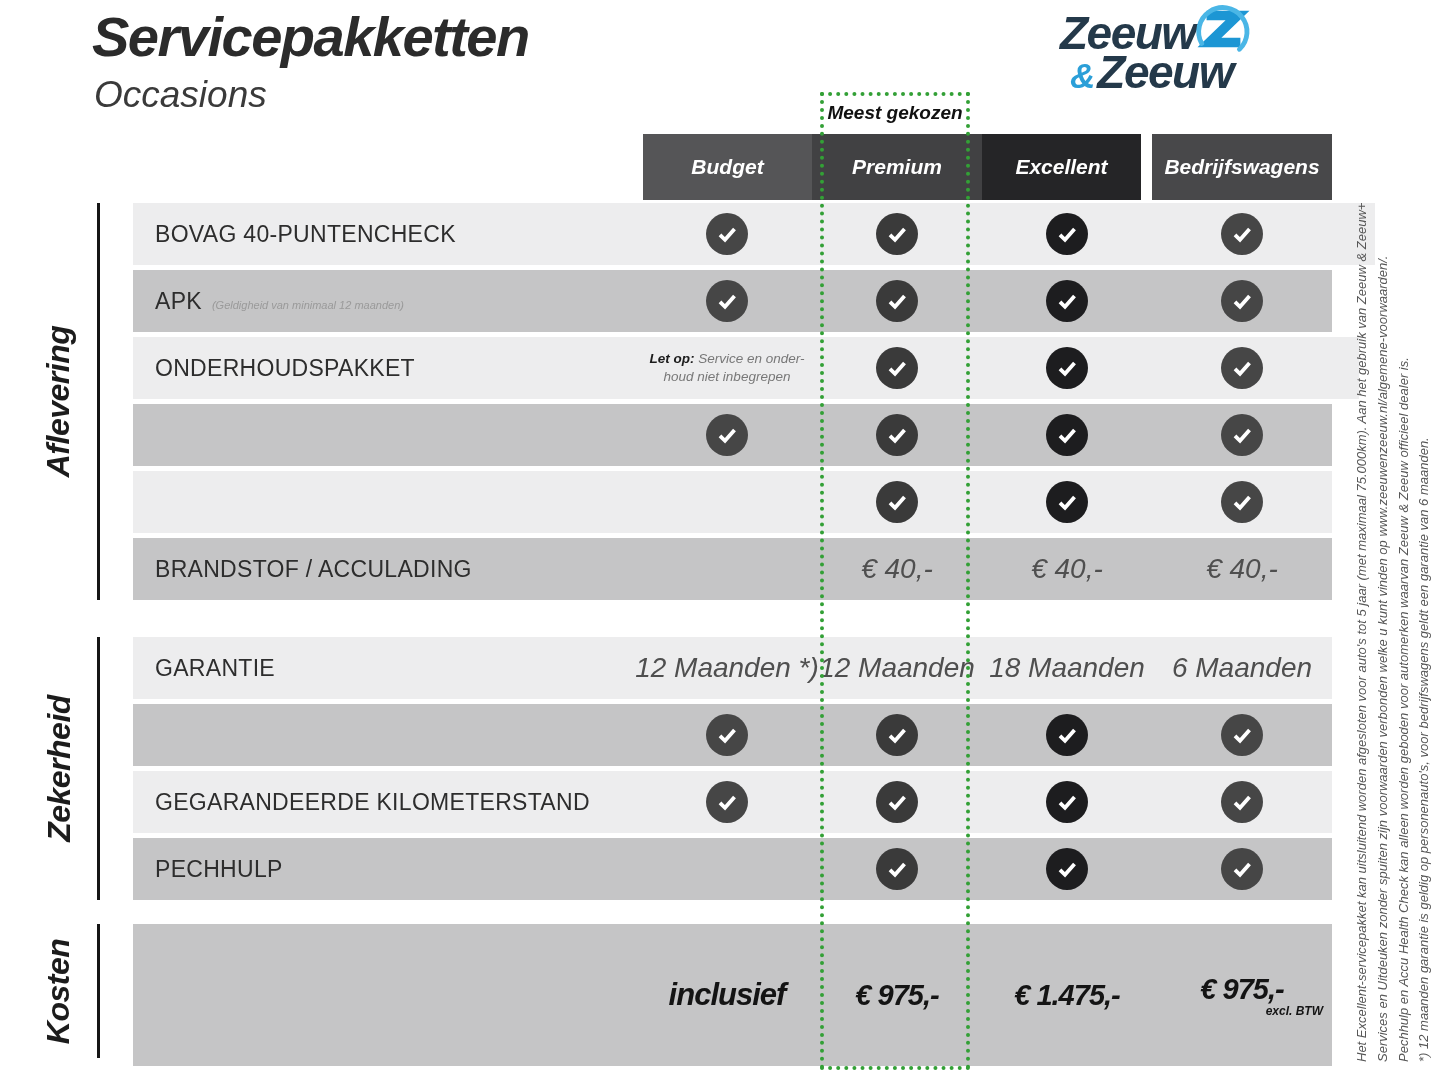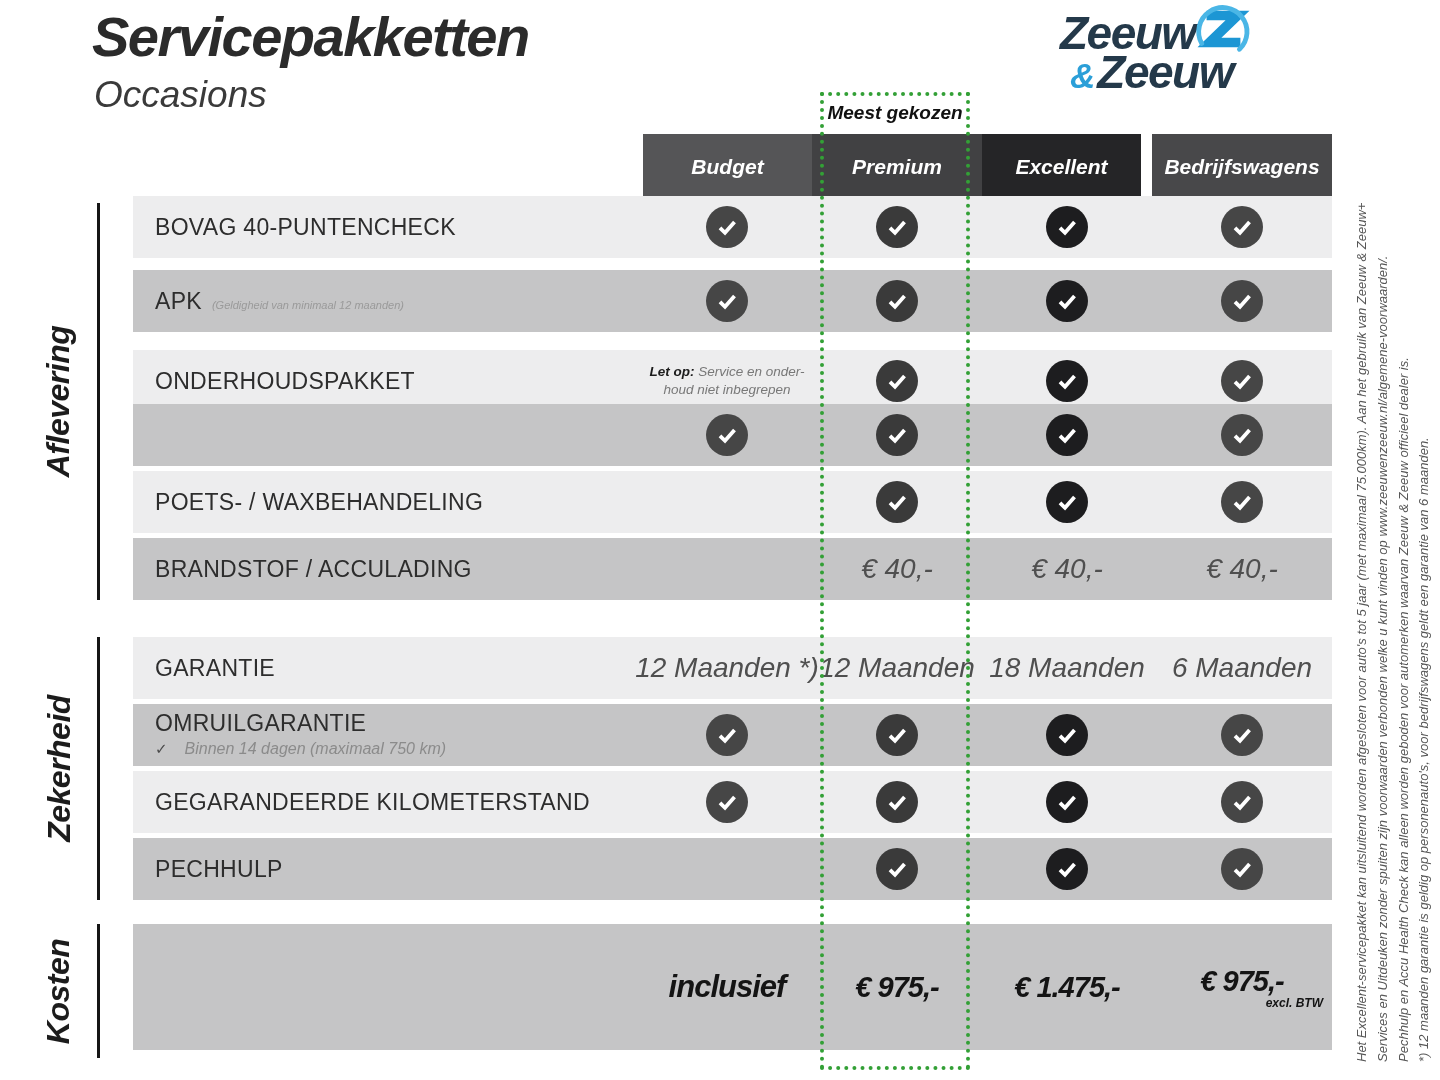--- a/index.html
+++ b/index.html
@@ -54,21 +54,21 @@
                font-size:32px;color:#1c1c1c;letter-spacing:-.5px;}
   .vp1{top:203px;height:397px;}
   .vp2{top:637px;height:263px;}
   .vp3{top:924px;height:134px;}
   
   .dotted-box{position:absolute;left:820px;top:92px;width:150px;height:978px;
               border:4px dotted #33a036;box-sizing:border-box;pointer-events:none;z-index:6;}
   .meest{position:absolute;left:820px;top:102px;width:150px;text-align:center;
          font-weight:bold;font-style:italic;font-size:19px;color:#111111;z-index:7;}
   
-  .kosten-block{position:absolute;left:133px;top:924px;width:1199px;height:126px;background:#c5c5c6;}
+  .kosten-block{position:absolute;left:133px;top:924px;width:1199px;height:142px;background:#c5c5c6;}
   .cost{position:absolute;top:0;height:100%;width:190px;display:flex;flex-direction:column;
         align-items:center;justify-content:center;}
   .q0{left:499px;}.q1{left:669px;}.q2{left:839px;}.q3{left:1014px;}
   .price{font-weight:bold;font-style:italic;font-size:29px;color:#141414;letter-spacing:-1px;white-space:nowrap;}
   .incl{font-size:31px;}
   .btw{font-weight:bold;font-style:italic;font-size:12px;color:#141414;align-self:flex-end;padding-right:14px;margin-top:-2px;}
   
   .footnotes{position:absolute;left:1352px;top:1062px;width:925px;
              transform:rotate(-90deg);transform-origin:0 0;
              font-style:italic;font-size:13px;color:#565656;line-height:1.6;}
@@ -99,21 +99,21 @@
 <div class="colhead ch0">Budget</div>
 <div class="colhead ch1">Premium</div>
 <div class="colhead ch2">Excellent</div>
 <div class="colhead ch3">Bedrijfswagens</div>
 
 <div class="vline vl1"></div>
 <div class="vlabel vp1">
     <span>Aflevering</span>
   </div>
 
-<div class="row light" style="top:196px;">
+<div class="row light" style="top:203px;padding-left:43px;">
   <div class="row-label">
       <span>BOVAG 40-PUNTENCHECK</span>
     </div>
   <div class="cell c0">
       <span class="check-circle k0">
         <svg width="24" height="24" viewBox="0 0 24 24">
           <path d="M5 12.8l5 5L19.5 7" fill="none" stroke="#fff" stroke-width="3.8"></path>
         </svg>
       </span>
     </div>
@@ -168,21 +168,21 @@
     </div>
   <div class="cell c3">
       <span class="check-circle k3">
         <svg width="24" height="24" viewBox="0 0 24 24">
           <path d="M5 12.8l5 5L19.5 7" fill="none" stroke="#fff" stroke-width="3.8"></path>
         </svg>
       </span>
     </div>
 </div>
 
-<div class="row light" style="top:350px;">
+<div class="row light" style="top:337px;padding-left:27px;">
   <div class="row-label">
       <span>ONDERHOUDSPAKKET</span>
     </div>
   <div class="cell c0 note-cell">
     <div><strong>Let op:</strong> <span>Service en onder-</span></div>
     <div>houd niet inbegrepen</div>
   </div>
   <div class="cell c1">
       <span class="check-circle k1">
         <svg width="24" height="24" viewBox="0 0 24 24">
@@ -231,23 +231,20 @@
   <div class="cell c3">
       <span class="check-circle k3">
         <svg width="24" height="24" viewBox="0 0 24 24">
           <path d="M5 12.8l5 5L19.5 7" fill="none" stroke="#fff" stroke-width="3.8"></path>
         </svg>
       </span>
     </div>
 </div>
 
 <div class="row light" style="top:471px;">
-  <div class="row-label">
-      <span>POETS- / WAXBEHANDELING</span>
-    </div>
   <div class="cell c1">
       <span class="check-circle k1">
         <svg width="24" height="24" viewBox="0 0 24 24">
           <path d="M5 12.8l5 5L19.5 7" fill="none" stroke="#fff" stroke-width="3.8"></path>
         </svg>
       </span>
     </div>
   <div class="cell c2">
       <span class="check-circle k2">
         <svg width="24" height="24" viewBox="0 0 24 24">
@@ -296,27 +293,20 @@
     </div>
   <div class="cell c2">
       <span class="cell-text">18 Maanden</span>
     </div>
   <div class="cell c3">
       <span class="cell-text">6 Maanden</span>
     </div>
 </div>
 
 <div class="row dark" style="top:704px;">
-  <div class="label-stack">
-    <div class="main">OMRUILGARANTIE</div>
-    <div class="sub-note">
-      <span class="sub-check">✓</span>
-      <span>Binnen 14 dagen (maximaal 750 km)</span>
-    </div>
-  </div>
   <div class="cell c0">
       <span class="check-circle k0">
         <svg width="24" height="24" viewBox="0 0 24 24">
           <path d="M5 12.8l5 5L19.5 7" fill="none" stroke="#fff" stroke-width="3.8"></path>
         </svg>
       </span>
     </div>
   <div class="cell c1">
       <span class="check-circle k1">
         <svg width="24" height="24" viewBox="0 0 24 24">

